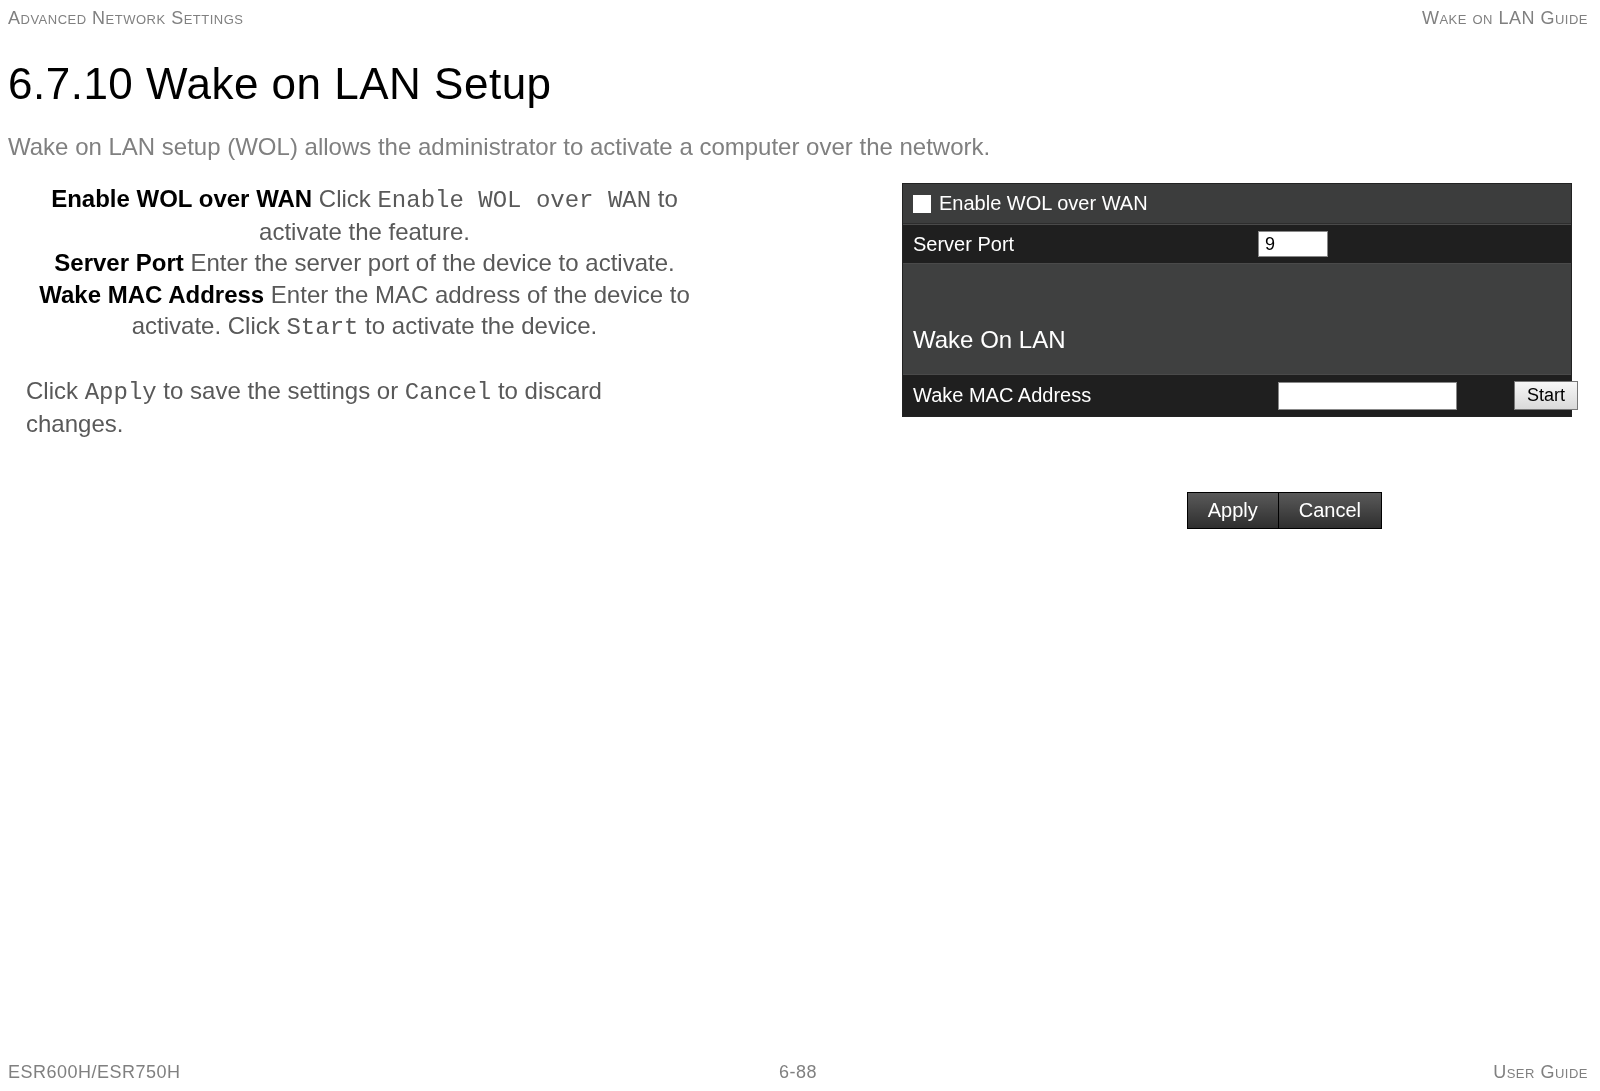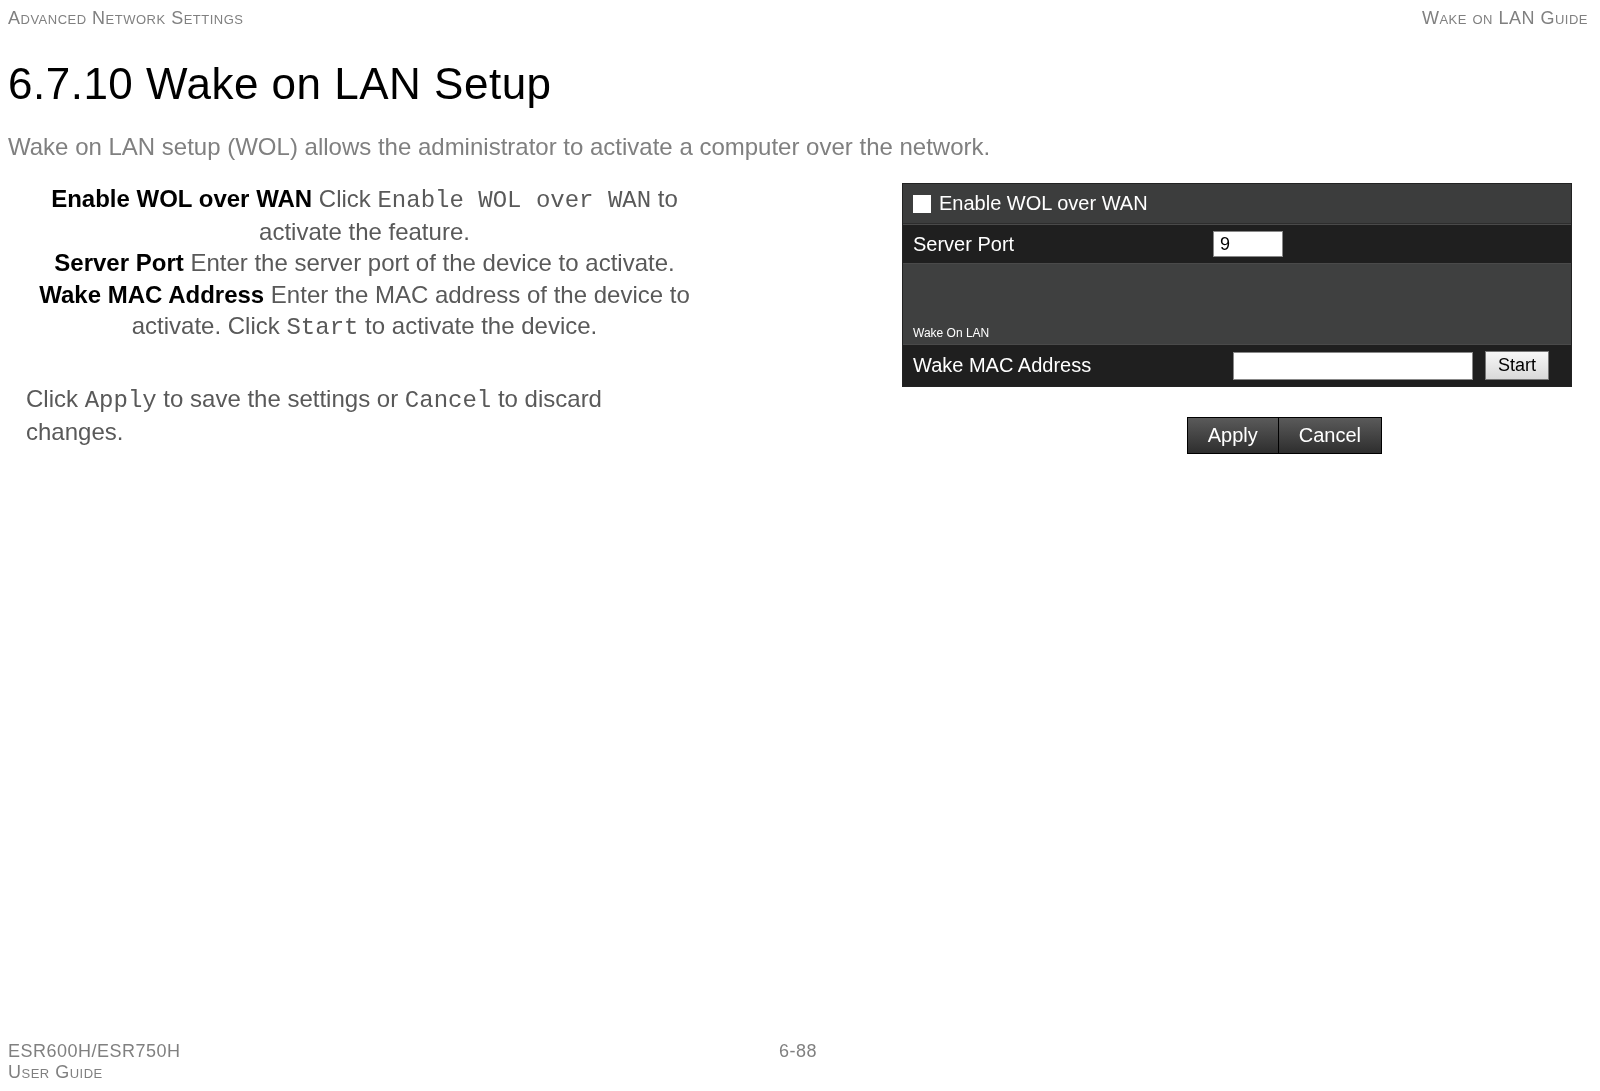--- a/index.html
+++ b/index.html
@@ -1,15 +1,15 @@
 <!DOCTYPE html>
 <html><head>
   <meta charset="utf-8">
   <style>
-    * { margin: 0; padding: 0; box-sizing: border-box; }
+    * { margin: 0; padding: 0; box-sizing: border-box; gap: 45px; }
     body {
       width: 1600px;
       height: 1091px;
       background: #ffffff;
       font-family: Arial, Helvetica, sans-serif;
       position: relative;
       color: #000;
     }
     .header {
       display: flex;
@@ -51,21 +51,21 @@
     }
     .desc-block {
       font-size: 24px;
       color: #595959;
       line-height: 1.3;
       text-align: center;
     }
     .desc-block .term { font-weight: 700; color: #000; }
     .mono { font-family: "Courier New", Courier, monospace; }
     .apply-block {
-      margin-top: 40px;
+      margin-top: 32px;
       font-size: 24px;
       color: #595959;
       line-height: 1.3;
     }
 
     
     .router-panel {
       width: 670px;
       background: #3f4040;
       color: #ffffff;
@@ -101,23 +101,23 @@
     .rp-input-small {
       width: 70px;
       height: 26px;
       background: #fff;
       color: #000;
       border: 1px solid #888;
       padding: 0 6px;
       font-size: 18px;
     }
     .rp-section {
-      padding: 62px 10px 4px 10px;
+      padding: 62px 10px 20px 10px;
       background: #3f4040;
-      font-size: 12px;
+      font-size: 24px;
     }
     .rp-row.mac {
       background: #1f1f1f;
       border-top: 1px solid #4a4a4a;
     }
     .rp-input-large {
       width: 240px;
       height: 28px;
       background: #fff;
       border: 1px solid #888;
@@ -154,21 +154,20 @@
       position: absolute;
       bottom: 8px;
       left: 8px;
       right: 12px;
       display: flex;
       justify-content: space-between;
       color: #808080;
       font-size: 18px;
       font-variant: small-caps;
       letter-spacing: 0.5px;
-      flex-direction: column;
     }
     .footer .center {
       position: absolute;
       left: 50%;
       transform: translateX(-50%);
       font-variant: normal;
     }
   </style>
 </head>
 <body>

